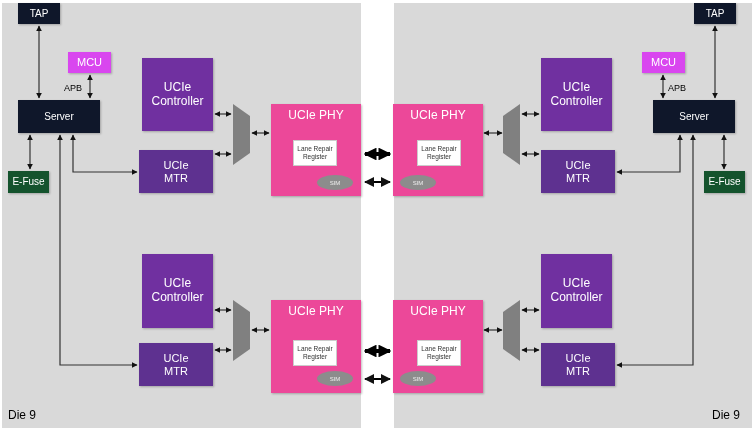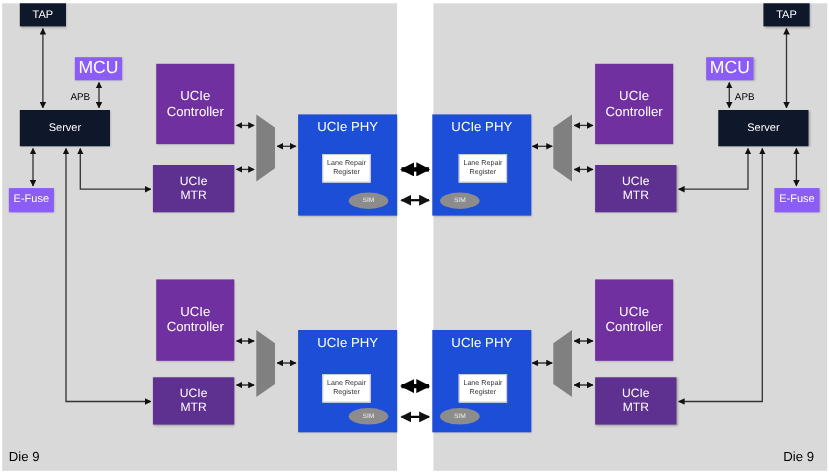--- a/index.html
+++ b/index.html
@@ -2,25 +2,25 @@
 <html><head>
 <meta charset="utf-8">
 <style>
   html, body { margin:0; padding:0; }
   body { width:754px; height:433px; background:#ffffff; position:relative; overflow:hidden;
          font-family:"Liberation Sans", sans-serif; }
   .die { position:absolute; background:#d9d9d9; }
   .box { position:absolute; display:flex; align-items:center; justify-content:center; text-align:center;
          color:#ffffff; box-shadow:1px 1px 2px rgba(0,0,0,0.25); line-height:1.15; }
   .gray { background:#0f172a; font-size:10px; }
-  .teal { background:#8b5cf6; font-size:16px; }
-  .gold { background:#8b5cf6; font-size:10px; }
+  .teal { background:#d946ef; font-size:11px; }
+  .gold { background:#14532d; font-size:10px; }
   .ctrl { background:#7030a0; font-size:12px; }
   .mtr { background:#5e3190; font-size:11px; }
-  .phy { position:absolute; background:#1d4ed8; box-shadow:1px 1px 2px rgba(0,0,0,0.25); }
+  .phy { position:absolute; background:#ec4899; box-shadow:1px 1px 2px rgba(0,0,0,0.25); }
   .phy-title { position:absolute; left:0; right:0; top:4px; text-align:center; color:#fff; font-size:12px; }
   .lrr { position:absolute; background:#ffffff; color:#333; font-size:6.5px; text-align:center; line-height:1.2;
          display:flex; align-items:center; justify-content:center; border:1px solid #ccc; }
   .sim { position:absolute; width:36px; height:15px; border-radius:50%; background:#8c8c8c; color:#eee;
          font-size:6px; display:flex; align-items:center; justify-content:center; }
   .die-label { position:absolute; font-size:12px; color:#000; }
   .apb { position:absolute; font-size:9px; color:#000; }
   svg.wires { position:absolute; left:0; top:0; }
 </style>
 </head>

